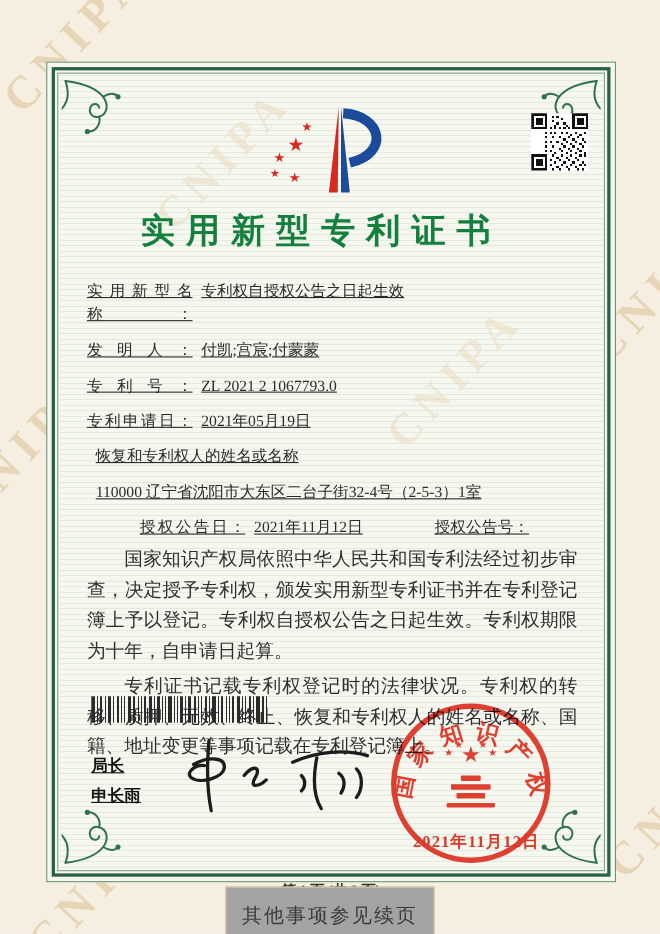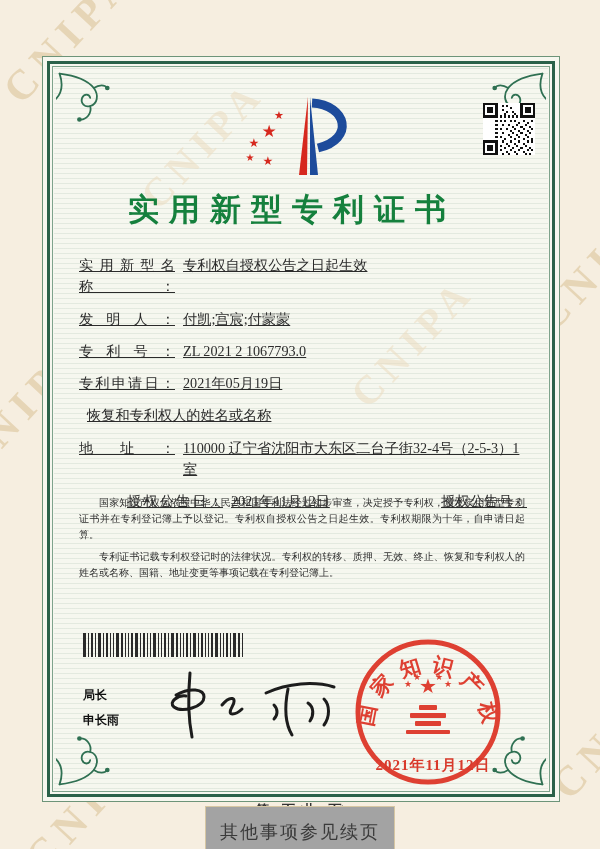--- a/index.html
+++ b/index.html
@@ -40,31 +40,31 @@
   .logo{position:absolute;left:188px;top:34px;width:140px;height:94px;}
   .qr{position:absolute;left:440px;top:46px;width:52px;height:52px;}
   .title{position:absolute;left:0;right:18px;top:132px;text-align:center;font-size:31px;font-weight:700;
          letter-spacing:10px;color:#15803d;}
 
   .fields{position:absolute;left:36px;right:34px;top:198px;font-size:14.2px;}
   .frow{display:flex;margin-bottom:11px;line-height:1.5;text-decoration:underline;}
   .flabel{flex:0 0 96px;text-align:justify;text-align-last:justify;}
   .fvalue{flex:1;padding-left:8px;}
   .grant .pair1{display:flex;flex:0 0 268px;margin-left:48px;}
-  .grant .pair2{display:flex;flex:1;margin-left:46px;}
+  .grant .pair2{display:flex;flex:1;}
   .grant .flabel2{flex:0 0 86px;text-align:justify;text-align-last:justify;}
 
-  .paras{position:absolute;left:36px;right:34px;top:438px;font-size:10px;line-height:1.62;
+  .paras{position:absolute;left:36px;right:34px;top:438px;font-size:17px;line-height:1.62;
          color:#2e2e2e;text-align:justify;}
   .paras p{margin:0 0 5px 0;text-indent:2em;}
 
   .barcode{position:absolute;left:40px;top:576px;width:162px;height:24px;}
 
   .officer{position:absolute;left:40px;top:630px;font-family:"Liberation Sans","DejaVu Sans",sans-serif;
-           font-weight:bold;font-size:12px;color:#111;}
+           font-weight:bold;font-size:15px;color:#111;text-decoration:underline;}
   .officer div{margin-bottom:8px;}
   .signature{position:absolute;left:95px;top:608px;width:230px;height:85px;}
 
   .seal{position:absolute;left:310px;top:580px;width:150px;height:150px;mix-blend-mode:multiply;opacity:.95;}
   .seal-date{position:absolute;left:298px;top:699px;width:184px;text-align:center;font-size:15px;
              font-weight:bold;letter-spacing:1px;color:#d8392b;}
 
   .page-num{position:absolute;left:0;right:0;top:744px;text-align:center;font-size:13px;color:#333;font-weight:bold;}
 
   .tab{position:absolute;left:50%;top:806px;transform:translateX(-50%);z-index:2;
@@ -269,21 +269,20 @@
           <span class="fvalue">ZL 2021 2 1067793.0</span>
         </div>
         <div class="frow">
           <span class="flabel">专利申请日：</span>
           <span class="fvalue">2021年05月19日</span>
         </div>
         <div class="frow">
           <span class="fvalue">恢复和专利权人的姓名或名称</span>
         </div>
         <div class="frow">
-          <span class="flabel">地址：</span>
           <span class="fvalue">110000 辽宁省沈阳市大东区二台子街32-4号（2-5-3）1室</span>
         </div>
         <div class="frow grant">
           <span class="pair1">
             <span class="flabel">授权公告日：</span>
             <span class="fvalue">2021年11月12日</span>
           </span>
           <span class="pair2">
             <span class="flabel2">授权公告号：</span>
           </span>

